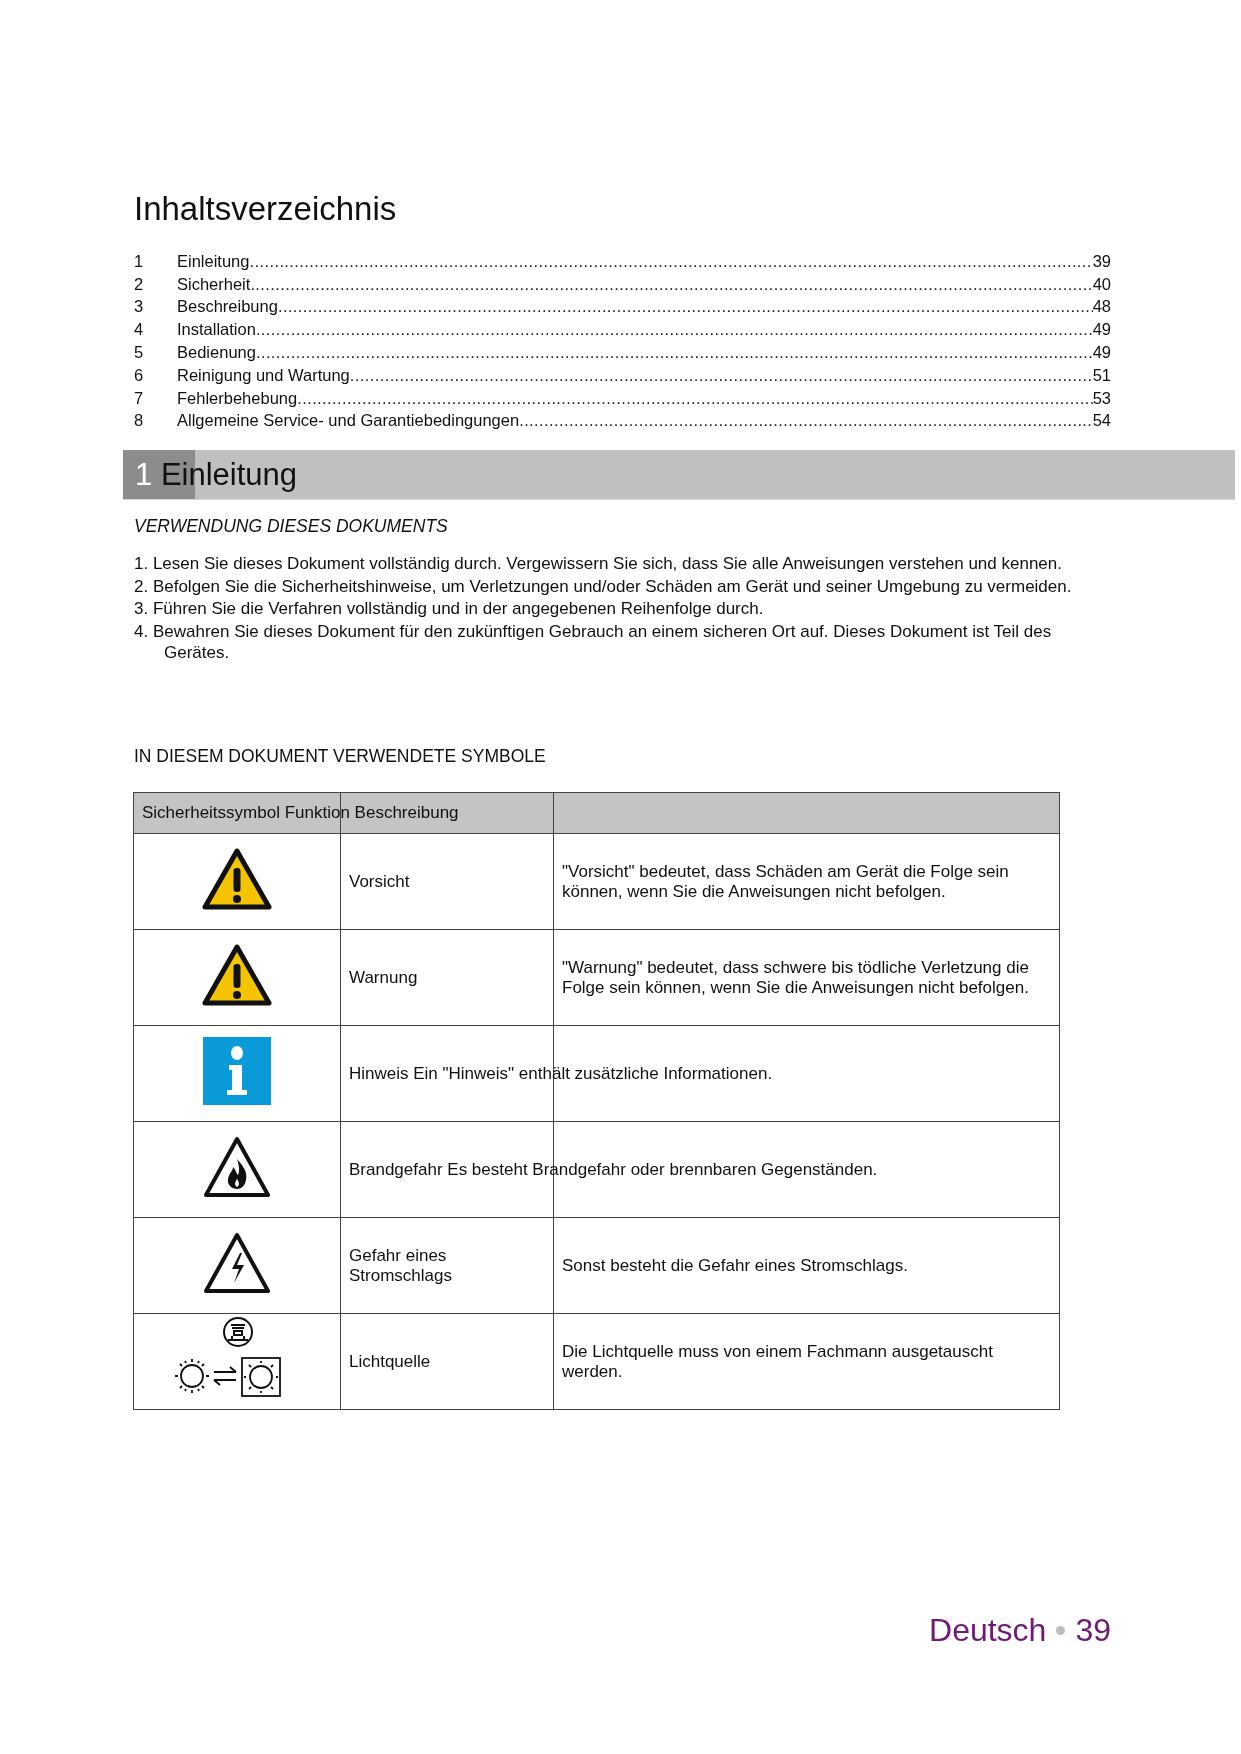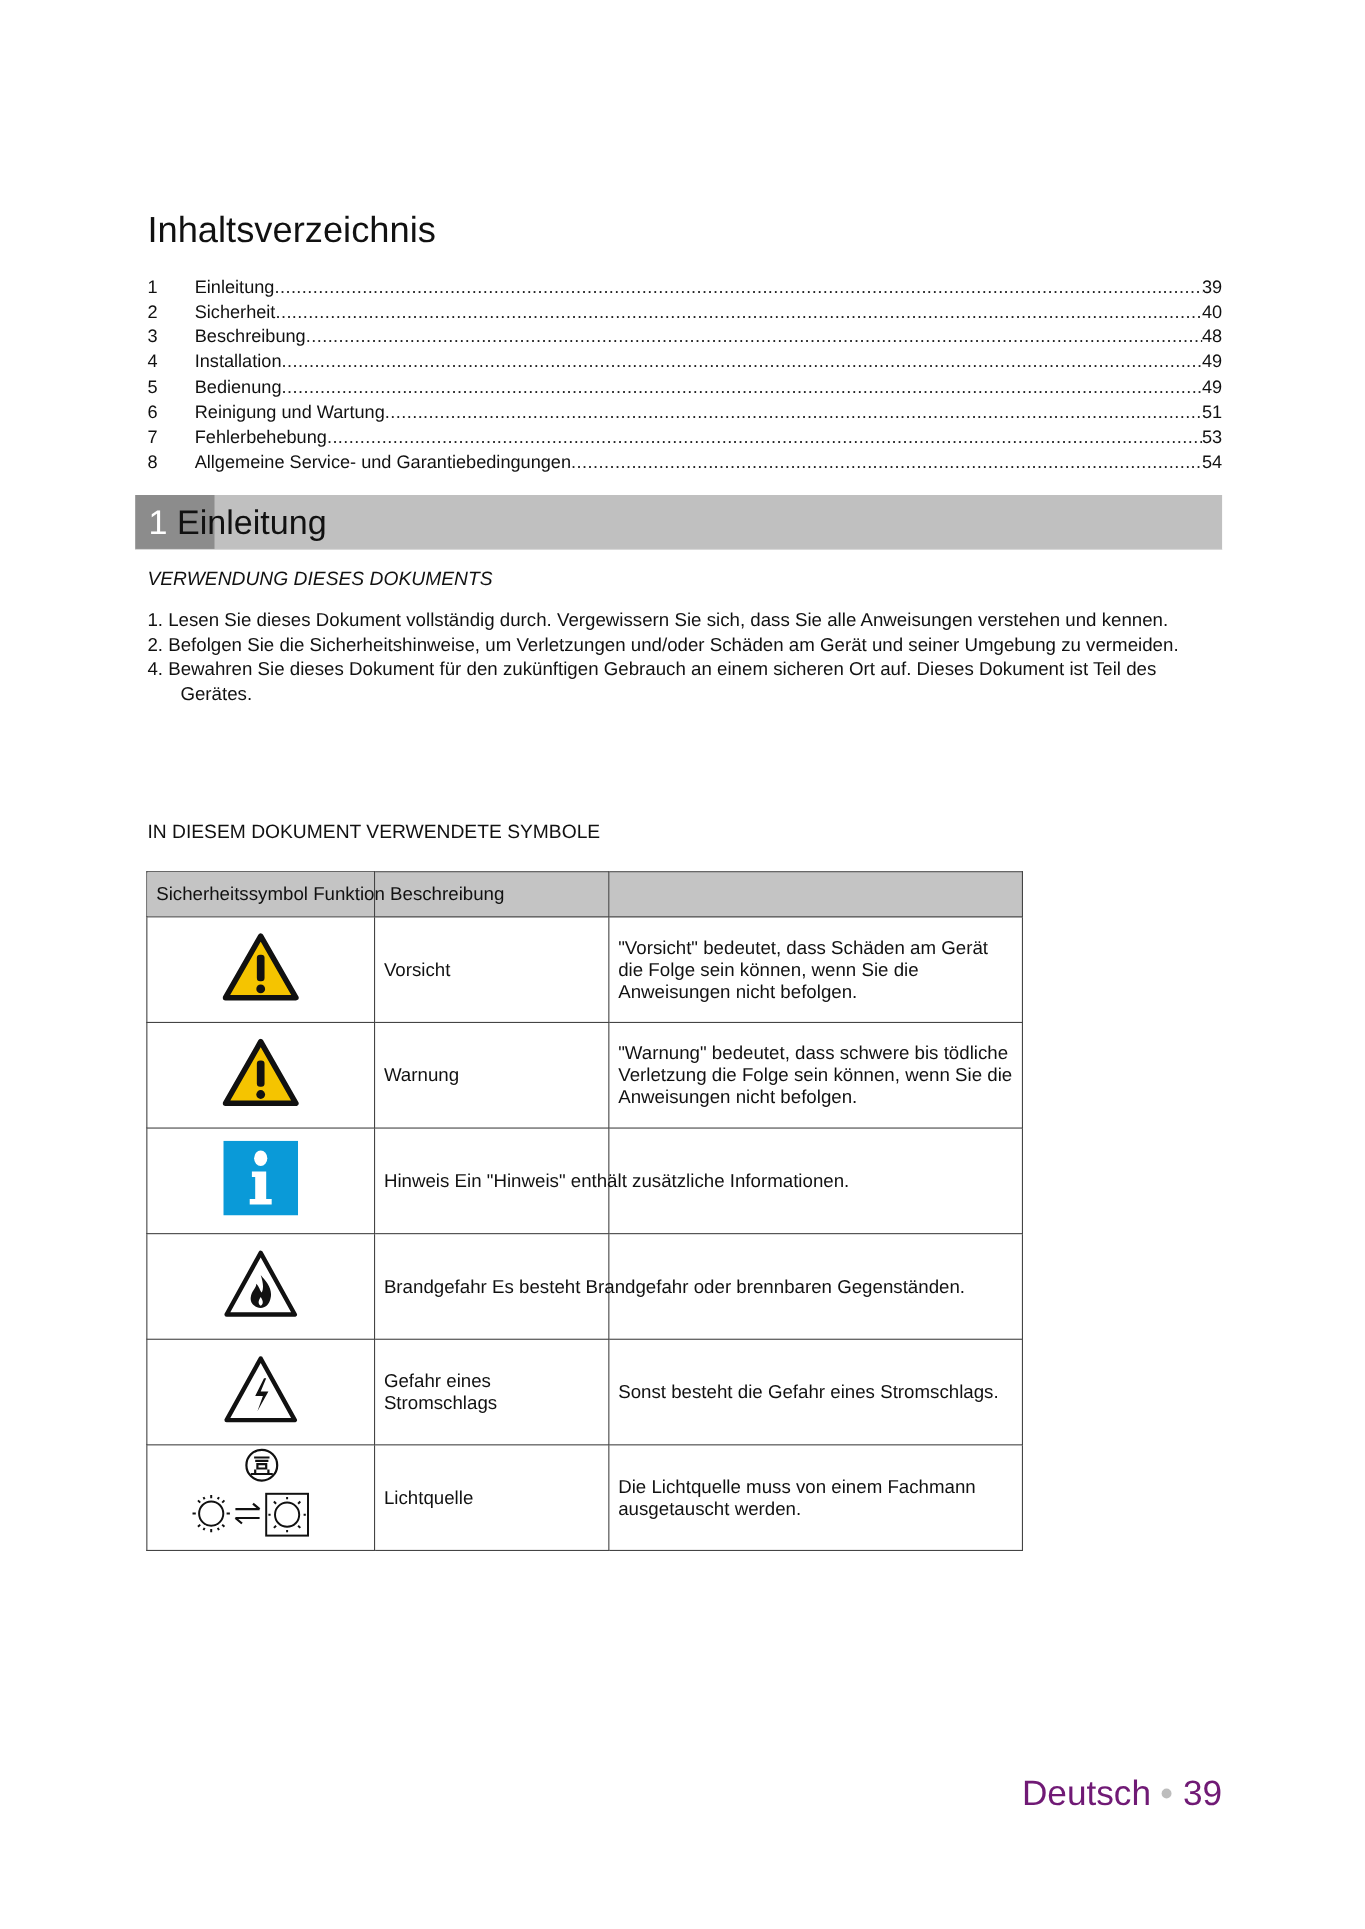--- a/index.html
+++ b/index.html
@@ -8,34 +8,34 @@
   .abs { position: absolute; }
 
   .toc-title { left: 134px; top: 190px; font-size: 33px; color: #111; }
   .toc { left: 134px; top: 248px; width: 977px; }
   .toc-row { position: relative; height: 22.8px; display: flex; align-items: flex-end; font-size: 16.5px; line-height: 19px; }
   .toc-num { width: 43px; flex: none; }
   .toc-label { flex: none; white-space: nowrap; }
   .toc-dots { flex: 1; overflow: hidden; white-space: nowrap; letter-spacing: 0.4px; color: #222; }
   .toc-page { flex: none; text-align: right; }
 
-  .chap-bar { left: 123px; top: 450px; width: 988px; height: 49px; background: #c0c0c0; border-bottom: 1px solid #d8d8d8; }
+  .chap-bar { left: 123px; top: 450px; width: 1112px; height: 49px; background: #c0c0c0; border-bottom: 1px solid #d8d8d8; }
   .chap-dark { position: absolute; left: 0; top: 0; width: 72px; height: 49px; background: #8c8c8c; }
   .chap-text { position: absolute; left: 12px; top: 8px; font-size: 31px; line-height: 34px; white-space: nowrap; }
   .chap-num { color: #ffffff; }
   .chap-title { color: #111; }
 
   .h2 { font-size: 17.5px; color: #111; white-space: nowrap; }
   .usage-heading { left: 134px; top: 516px; font-style: italic; }
   .usage-list { left: 134px; top: 553px; width: 975px; font-size: 17px; line-height: 21.5px; }
   .usage-item { padding-left: 30px; text-indent: -30px; margin-bottom: 1px; }
 
   .sym-heading { left: 134px; top: 746px; }
 
-  table.sym { position: absolute; left: 133px; top: 792px; border-collapse: collapse; width: 797px; }
+  table.sym { position: absolute; left: 133px; top: 792px; border-collapse: collapse; width: 927px; }
   table.sym td, table.sym th { border: 1.6px solid #444; vertical-align: middle; font-size: 17px; font-weight: normal; text-align: left; padding: 0 8px; }
   table.sym th { background: #c4c4c4; height: 40px; }
   table.sym tr.row td { height: 95px; }
   .c1 { width: 190px; }
   .c2 { width: 196px; }
   .icon-cell { text-align: center !important; padding: 0 !important; }
   .overflow-text { position: relative; }
   .overflow-text span { position: absolute; left: 8px; top: 50%; transform: translateY(-50%); white-space: nowrap; }
 
   .footer { right: 130px; top: 1612px; font-size: 32px; color: #701a75; white-space: nowrap; }
@@ -101,20 +101,21 @@
   <div class="chap-text">
     <span class="chap-num">1</span>
     <span class="chap-title">Einleitung</span>
   </div>
 </div>
 
 <div class="abs h2 usage-heading">VERWENDUNG DIESES DOKUMENTS</div>
 <div class="abs usage-list">
   <div class="usage-item">1. Lesen Sie dieses Dokument vollständig durch. Vergewissern Sie sich, dass Sie alle Anweisungen verstehen und kennen.</div>
   <div class="usage-item">2. Befolgen Sie die Sicherheitshinweise, um Verletzungen und/oder Schäden am Gerät und seiner Umgebung zu vermeiden.</div>
+  <div class="usage-item">3. Führen Sie die Verfahren vollständig und in der angegebenen Reihenfolge durch.</div>
   <div class="usage-item">4. Bewahren Sie dieses Dokument für den zukünftigen Gebrauch an einem sicheren Ort auf. Dieses Dokument ist Teil des Gerätes.</div>
 </div>
 
 <div class="abs h2 sym-heading">IN DIESEM DOKUMENT VERWENDETE SYMBOLE</div>
 
 <table class="sym">
   <tbody>
       <tr>
     <th class="c1 overflow-text">
           <span>Sicherheitssymbol Funktion Beschreibung</span>

